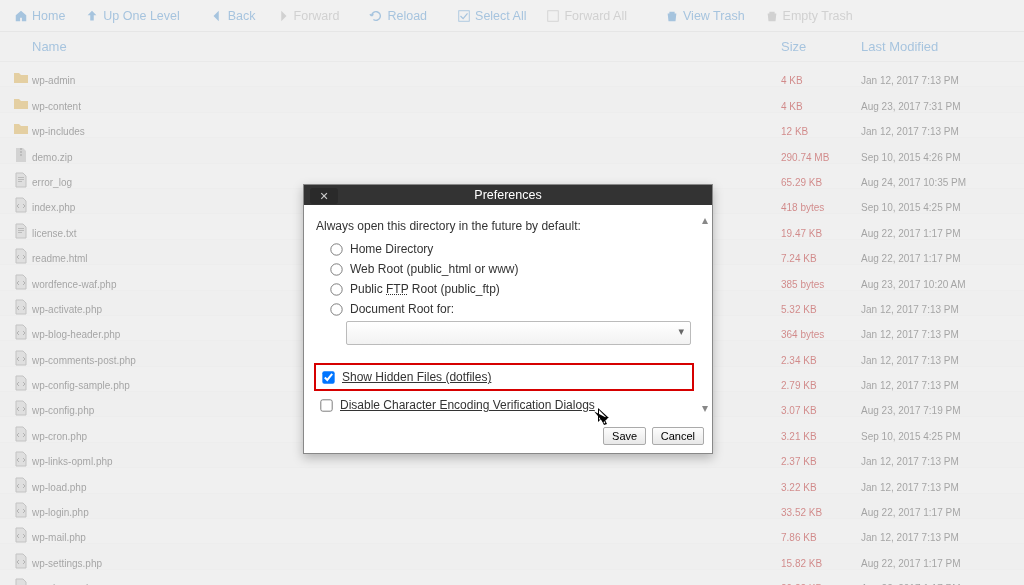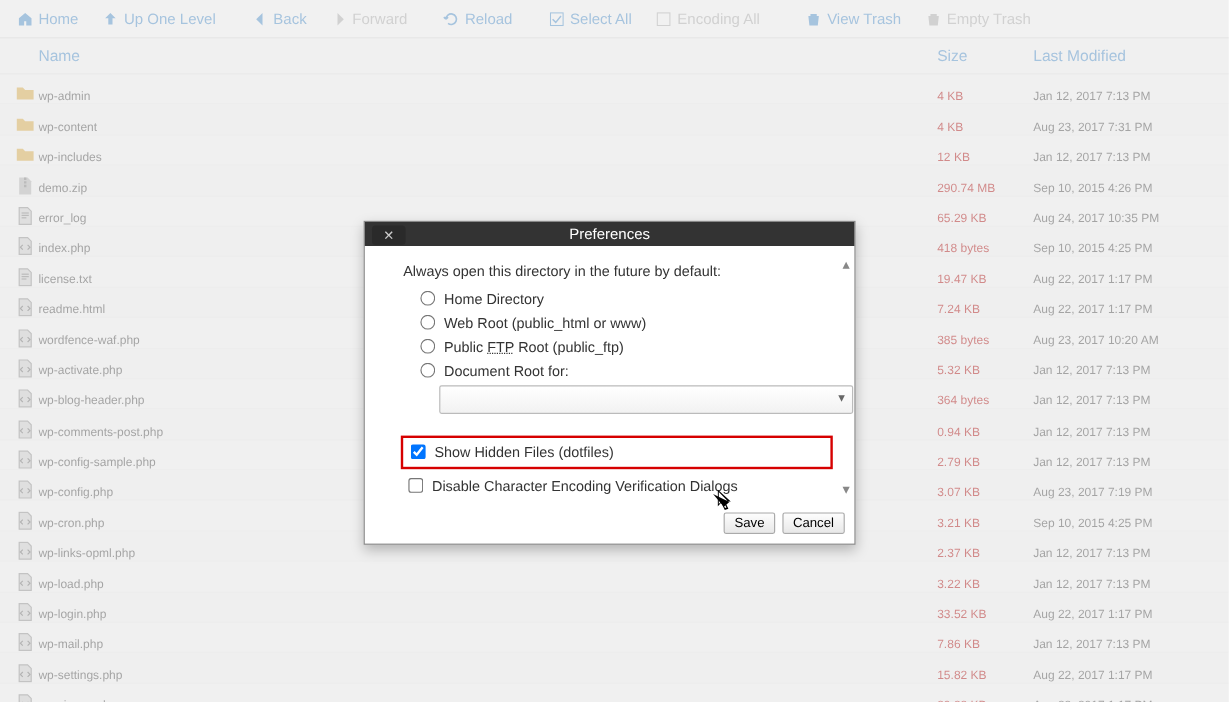--- a/index.html
+++ b/index.html
@@ -32,30 +32,30 @@
   .folder-fill { fill: #e2b450; }
 
   
   .overlay { position: absolute; inset: 0; background: rgba(230,230,230,0.55); }
 
   
   .dialog { position: absolute; left: 303px; top: 184px; width: 410px; background: #fff; border: 1px solid #888; box-shadow: 0 4px 10px rgba(0,0,0,0.25); }
   .dlg-title { background: #333; color: #fff; height: 20px; display: flex; align-items: center; justify-content: center; position: relative; font-size: 12.5px; font-weight: normal; }
   .dlg-close { position: absolute; left: 6px; top: 3px; width: 28px; height: 16px; background: #2a2a2a; border-radius: 3px; display:flex; align-items:center; justify-content:center; color:#ccc; font-size:11px; cursor:pointer; }
   .dlg-close::after { content:"✕"; }
-  .dlg-body { padding: 14px 18px 8px 32px; position: relative; font-size: 12px; color: #333; }
+  .dlg-body { padding: 14px 18px 8px 12px; position: relative; font-size: 12px; color: #333; }
   .dlg-scroll { position: absolute; right: 2px; top: 10px; bottom: 10px; width: 10px; }
   .dlg-scroll .arr { width:10px; height:10px; display:flex; align-items:center; justify-content:center; color:#888; }
   .dlg-lead { margin-bottom: 6px; color:#333; }
-  .radio-row { display:flex; align-items:flex-start; gap:7px; padding: 3px 0 3px 14px; }
+  .radio-row { display:flex; align-items:center; gap:7px; padding: 3px 0 3px 14px; }
   .radio-row input[type=radio] { transform: scale(0.95); }
   .select { margin: 2px 0 0 30px; width: 345px; height: 24px; border:1px solid #bbb; background: linear-gradient(#fff,#f2f2f2); border-radius:2px; position:relative; }
   .select::after { content:"▾"; position:absolute; right:6px; top:3px; color:#666; font-size:11px; }
   .gap { height: 20px; }
-  .chk-row { display:flex; align-items:flex-start; gap:7px; padding: 3px 0 3px 4px; }
+  .chk-row { display:flex; align-items:center; gap:7px; padding: 3px 0 3px 4px; text-decoration: underline; }
   .chk-row input[type=checkbox] { transform: scale(0.95); }
   .highlight { border: 2px solid #d60000; padding: 2px 6px 2px 2px; margin:-2px 0 4px -2px; }
 
   .dlg-buttons { text-align: right; padding: 4px 8px 8px 0; }
   .dlg-buttons button { font-size: 11px; padding: 2px 8px; margin-left: 2px; border: 1px solid #aaa; background: linear-gradient(#fdfdfd,#e8e8e8); border-radius:2px; cursor:pointer; }
 
   .cursor { position:absolute; left:598px; top:408px; width:14px; height:20px; pointer-events:none; }
   .cursor::before { content:""; position:absolute; left:0; top:0; border-left:2px solid #000; border-bottom:2px solid transparent; width:0;height:0;
                     border-style:solid; border-width:0 6px 14px 0; border-color:transparent transparent #000 transparent; transform: rotate(-40deg); }
   .cursor svg { width:14px; height:20px; }
@@ -117,21 +117,21 @@
         </svg>
       </span>
     <span>Select All</span>
   </span>
   <span class="tb-item disabled">
     <span class="tb-icon">
         <svg viewBox="0 0 16 16">
           <rect x="2" y="2" width="12" height="12" fill="none" stroke="#b8b8b8"></rect>
         </svg>
       </span>
-    <span>Encoding All</span>
+    <span>Forward All</span>
   </span>
   <span class="spacer wide"></span>
   <span class="tb-item">
     <span class="tb-icon">
         <svg viewBox="0 0 16 16">
           <path fill="#5a9bd6" d="M3 5h10l-1 9H4zM5 3h6v2H5z"></path>
         </svg>
       </span>
     <span>View Trash</span>
   </span>
@@ -275,21 +275,21 @@
         <div class="mod-cell">Jan 12, 2017 7:13 PM</div>
       </div>
       <div class="row">
         <div class="icon-cell">
           <svg viewBox="0 0 16 16">
             <path fill="#d8d8d8" stroke="#999" d="M3 1h7l3 3v11H3z"></path>
             <path fill="none" stroke="#777" d="M6 7l-2 2 2 2M10 7l2 2-2 2"></path>
           </svg>
         </div>
         <div class="name-cell">wp-comments-post.php</div>
-        <div class="size-cell">0.94 KB</div>
+        <div class="size-cell">2.34 KB</div>
         <div class="mod-cell">Jan 12, 2017 7:13 PM</div>
       </div>
       <div class="row">
         <div class="icon-cell">
           <svg viewBox="0 0 16 16">
             <path fill="#d8d8d8" stroke="#999" d="M3 1h7l3 3v11H3z"></path>
             <path fill="none" stroke="#777" d="M6 7l-2 2 2 2M10 7l2 2-2 2"></path>
           </svg>
         </div>
         <div class="name-cell">wp-config-sample.php</div>

